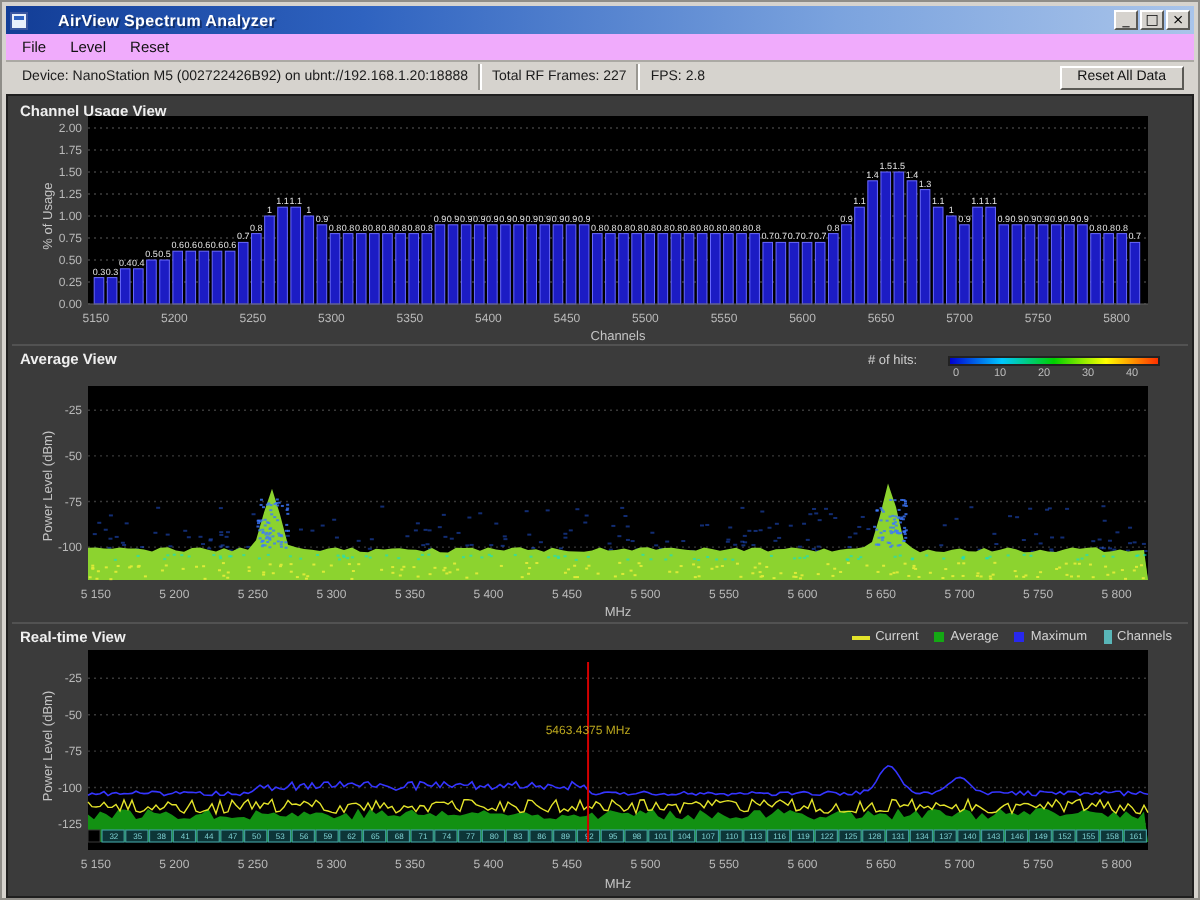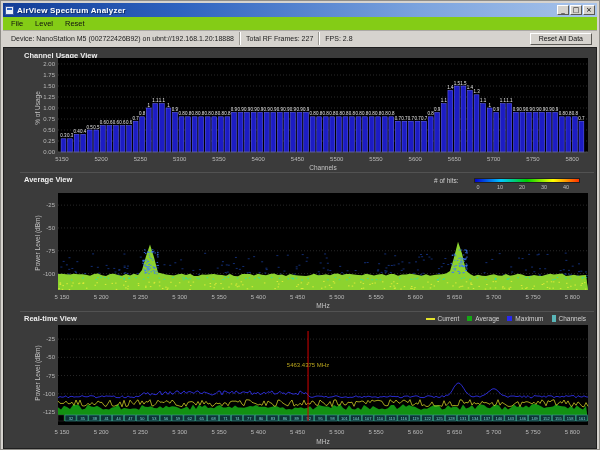--- a/index.html
+++ b/index.html
@@ -6,45 +6,46 @@
   html,body { width:600px; height:450px; background:#808080; }
   body { font-family:"Liberation Sans", sans-serif; }
   .window {
     width:600px; height:450px; background:#d6d3ce;
     border:1px solid #8f8d88; padding:2px; position:relative;
   }
   
   .titlebar {
     height:14px; display:flex; align-items:center; padding:0 2px;
     background:linear-gradient(90deg,#123d96 0%,#2f63c0 30%,#7ba3de 70%,#a9c4ea 100%);
+    gap:12px;
   }
   .app-icon { width:9px; height:9px; margin-right:3px; background:#e8f0fb; border:1px solid #3a57a0; position:relative; }
   .app-icon::after { content:""; position:absolute; left:1px; top:1px; width:5px; height:2px; background:#2f63c0; }
   .title-text { color:#ffffff; font-size:8px; font-weight:bold; letter-spacing:.2px; flex:1;
     text-shadow:1px 1px 0 #12306e; white-space:nowrap; overflow:hidden; }
   .winbtns { display:flex; gap:1px; }
   .winbtn { width:12px; height:10px; background:#d6d3ce; border:1px solid;
     border-color:#ffffff #5a5955 #5a5955 #ffffff; font-size:7px; line-height:8px;
     text-align:center; color:#000; font-family:"DejaVu Sans", sans-serif; }
   
-  .menubar { height:13px; display:flex; align-items:center; background:#84cc16; padding-left:2px; }
+  .menubar { height:13px; display:flex; align-items:center; background:#f0abfc; padding-left:2px; }
   .menu-item { font-size:7.5px; color:#111; padding:1px 6px; }
   
   .toolbar { height:16px; display:flex; align-items:center; background:#d6d3ce;
     border-top:1px solid #aba9a4; padding:0 3px; }
   .tb-seg { font-size:7px; color:#1b1b1b; white-space:nowrap; padding:0 5px; }
   .tb-sep { width:2px; align-self:stretch; margin:1px 0;
     border-left:1px solid #9a9892; border-right:1px solid #ffffff; }
   .tb-spacer { flex:1; }
   .reset-btn { font-size:7px; color:#111; background:#d6d3ce; padding:1px 8px 2px;
     border:1px solid; border-color:#ffffff #5a5955 #5a5955 #ffffff; margin-right:2px; }
   
   .content { position:relative; height:402px; margin-top:1px; background:#3b3b3b;
     border:1px solid #1f1f1f; overflow:hidden; }
-  .panel { position:absolute; left:16px; right:2px; }
+  .panel { position:absolute; left:2px; right:2px; }
   .panel-title { position:absolute; left:4px; top:2px; font-size:7.5px; font-weight:bold; color:#efefef; }
   .p-usage   { top:1px;   height:123px; }
   .p-wave    { top:124px; height:139px; border-top:1px solid #525252; }
   .p-real    { top:263px; height:176px; border-top:1px solid #525252; }
   .chart-svg { position:absolute; left:0; top:0; }
   
   .hits-legend { position:absolute; right:10px; top:3px; width:150px; height:16px; }
   .hits-label { position:absolute; left:0; top:1px; font-size:6.5px; color:#cfcfcf; }
   .hits-grad { position:absolute; left:40px; top:2px; width:106px; height:5px; border:1px solid #222; }
   .hits-ticks { position:absolute; left:40px; top:8px; width:106px; height:8px; }

